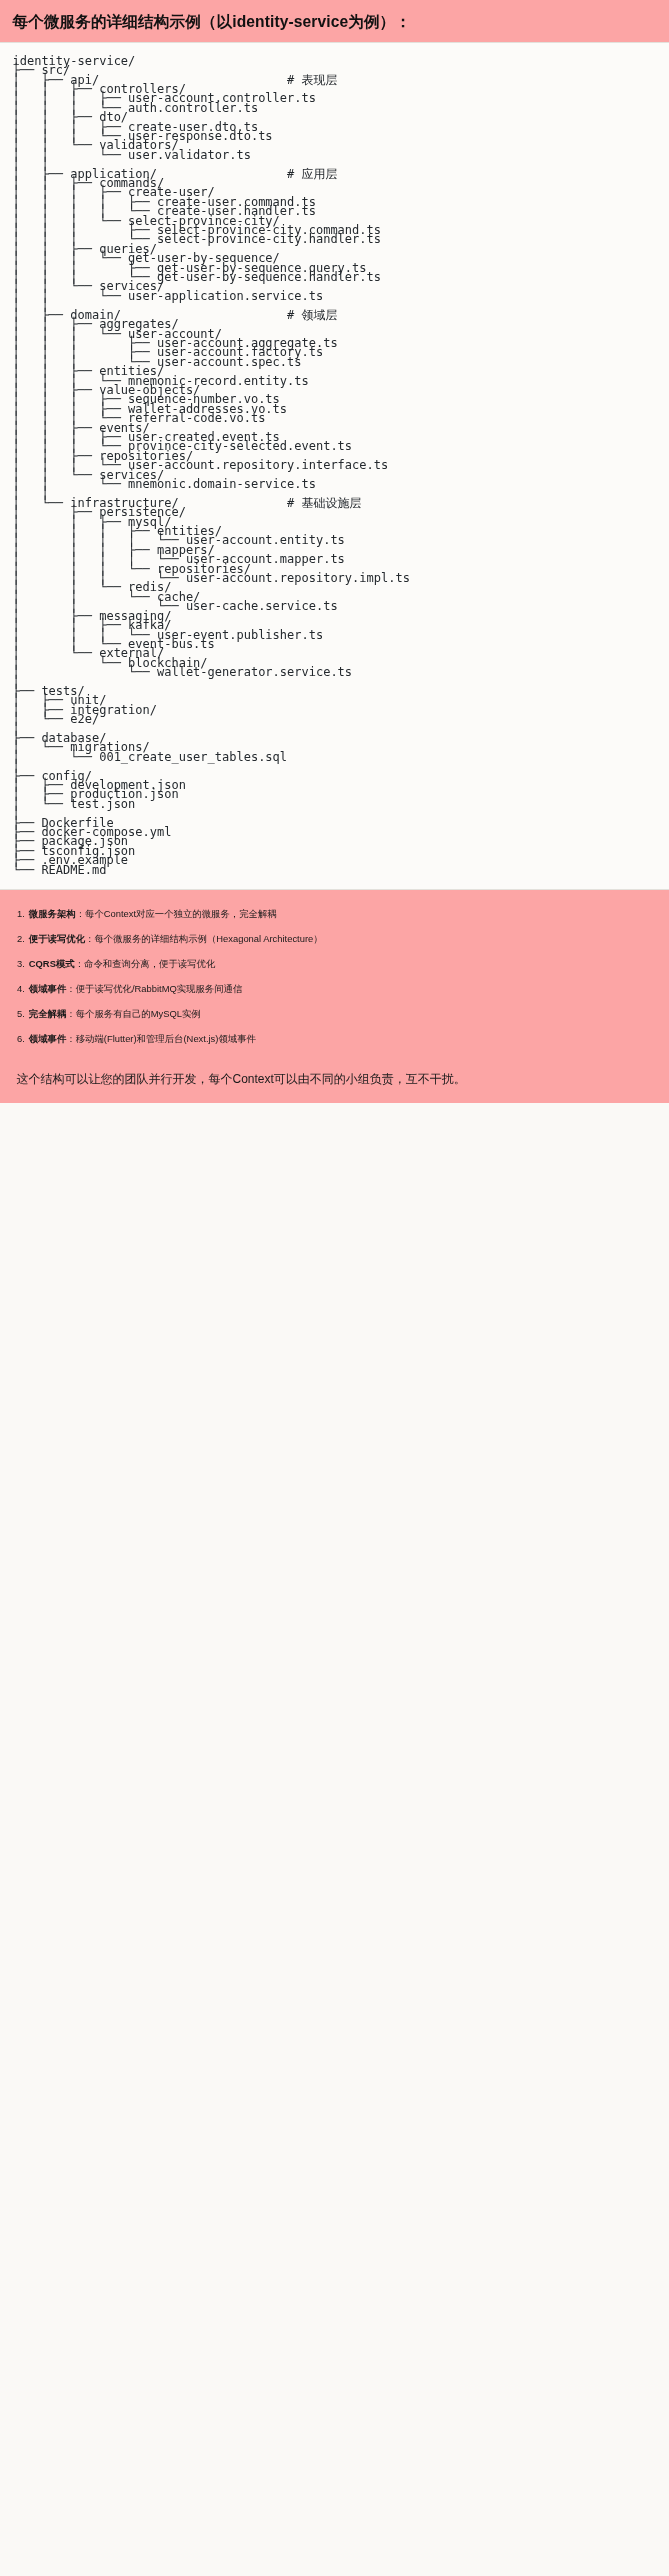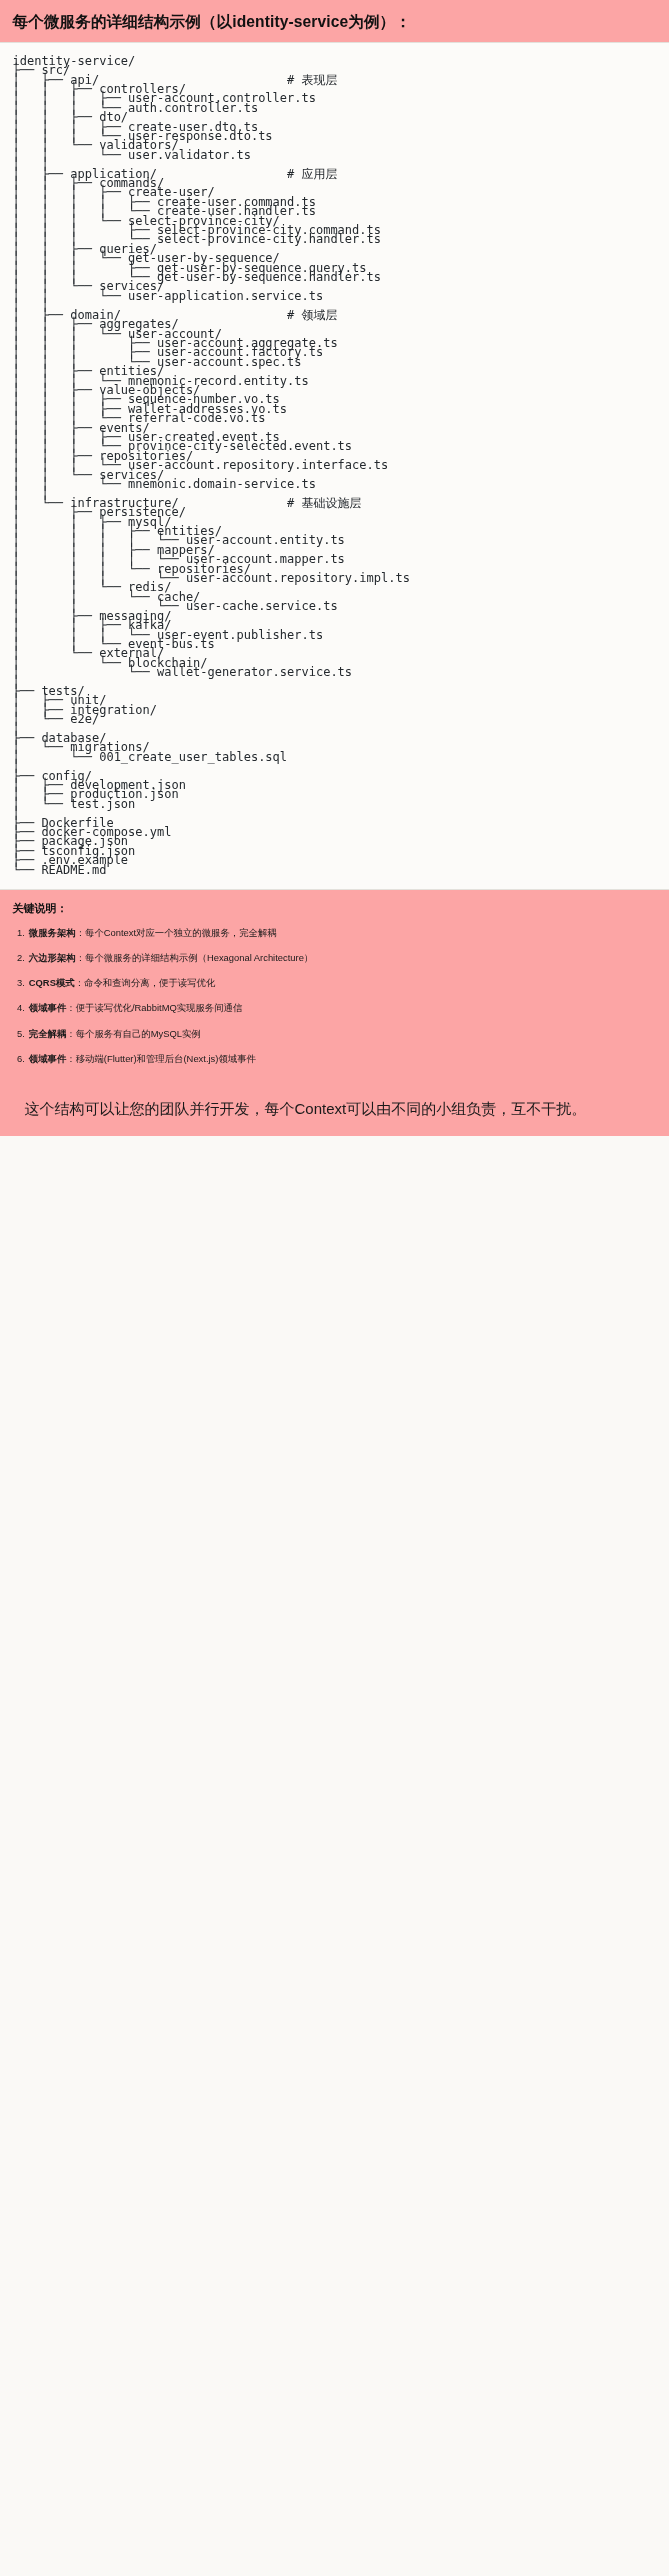--- a/index.html
+++ b/index.html
@@ -71,25 +71,25 @@
     font-size: 9.4px;
     line-height: 1.6;
     color: #1a1a1a;
     margin: 5px 0 10px 0;
     padding-left: 1.3px;
   }
   ol.keypoints li .kp-term {
     font-weight: bold;
   }
   .closing-note {
-    font-size: 15px;
+    font-size: 12px;
     line-height: 1.7;
     color: #1a1a1a;
     padding: 3.8px 12.5px 13.8px 12.5px;
-    margin: 12px;
+    margin: 4px;
   }
 </style>
 </head>
 <body>
 
 <div class="page">
 
   <h2 class="doc-heading">每个微服务的详细结构示例（以identity-service为例）：</h2>
 
   <div class="code-block">
@@ -176,27 +176,26 @@
 │
 ├── Dockerfile
 ├── docker-compose.yml
 ├── package.json
 ├── tsconfig.json
 ├── .env.example
 └── README.md</pre>
   </div>
 
   <div class="keypoints-section">
-    <div class="keypoints-title">关键说明：</div>
     <ol class="keypoints">
       <li>
         <span class="kp-term">微服务架构</span><span>：每个Context对应一个独立的微服务，完全解耦</span>
       </li>
       <li>
-        <span class="kp-term">六边形架构</span><span>：每个微服务的详细结构示例（Hexagonal Architecture）</span>
+        <span class="kp-term">便于读写优化</span><span>：每个微服务的详细结构示例（Hexagonal Architecture）</span>
       </li>
       <li>
         <span class="kp-term">CQRS模式</span><span>：命令和查询分离，便于读写优化</span>
       </li>
       <li>
         <span class="kp-term">领域事件</span><span>：便于读写优化/RabbitMQ实现服务间通信</span>
       </li>
       <li>
         <span class="kp-term">完全解耦</span><span>：每个服务有自己的MySQL实例</span>
       </li>

